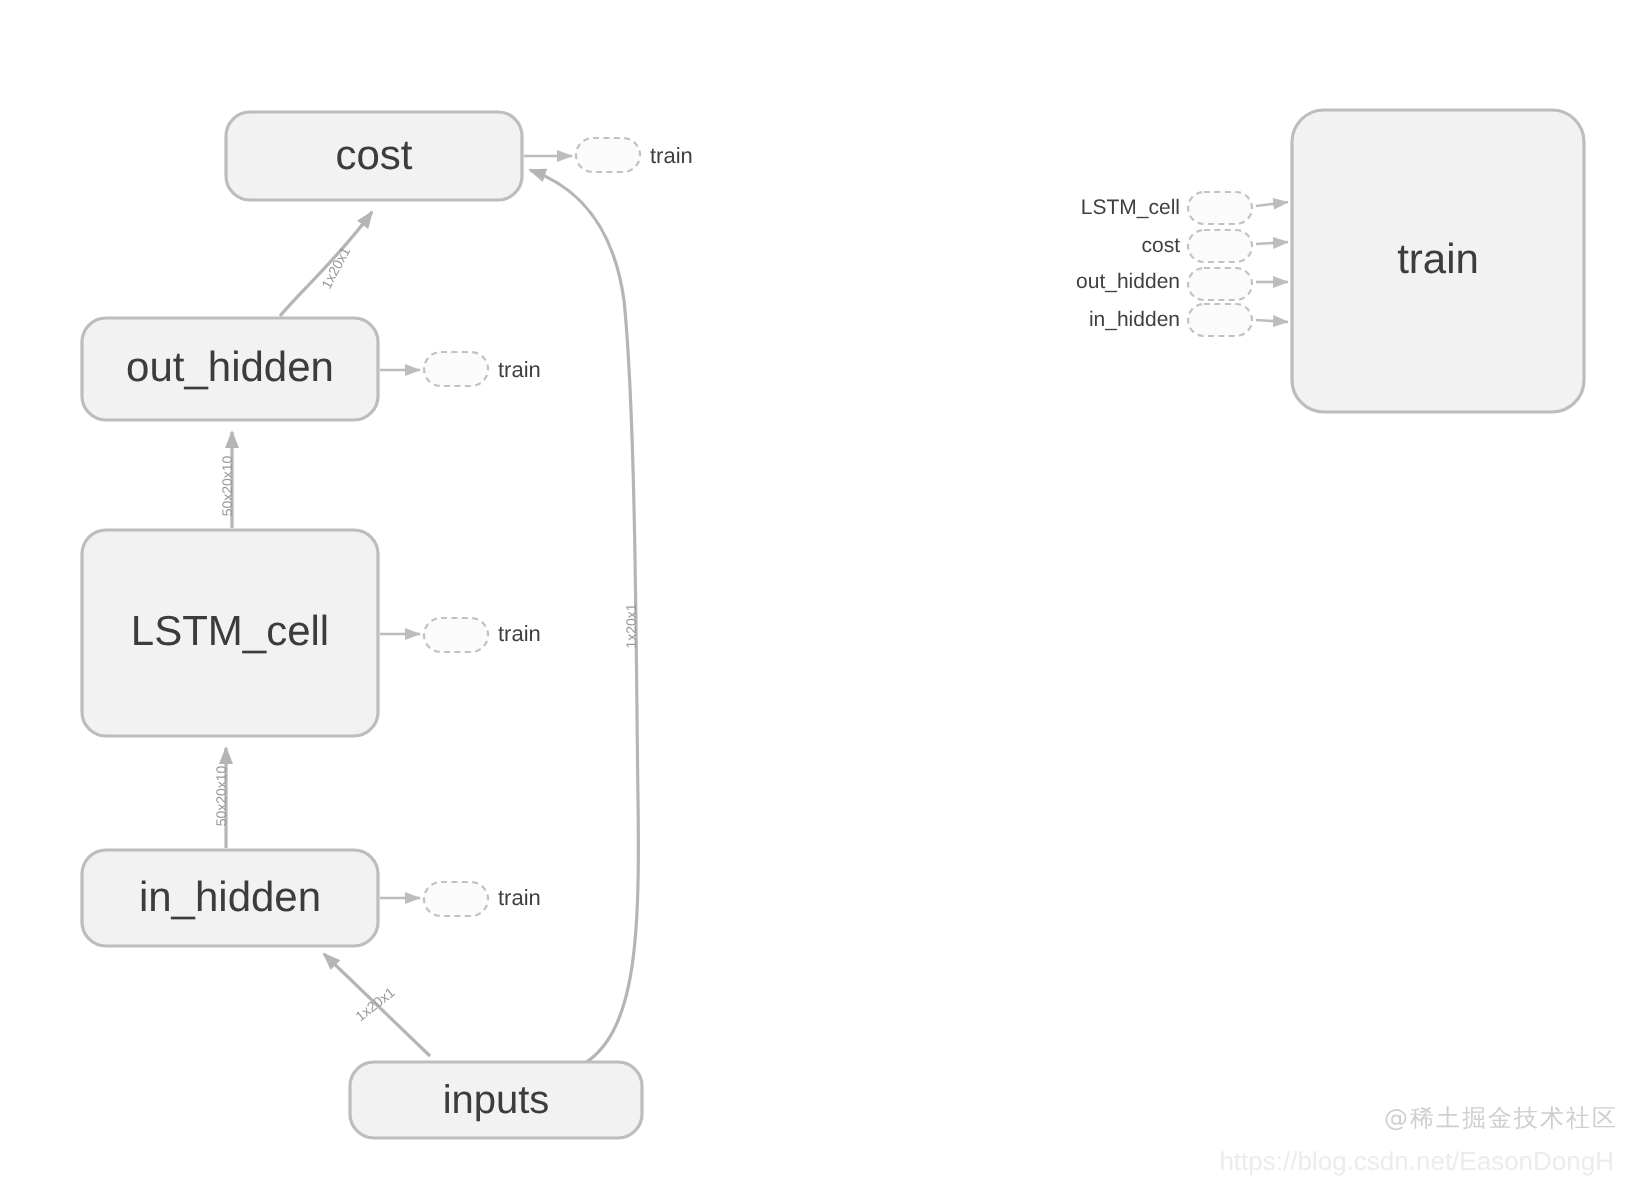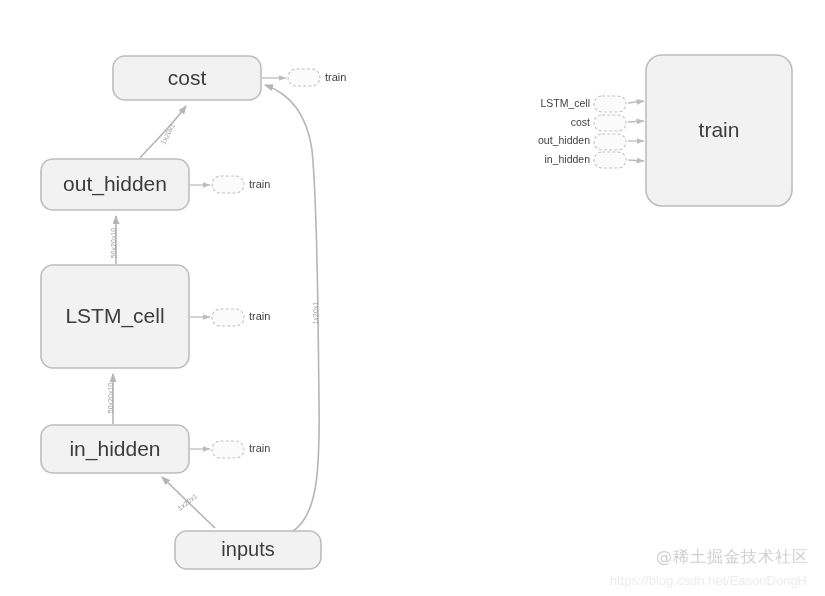--- a/index.html
+++ b/index.html
@@ -65,21 +65,21 @@
     font-family: "Liberation Sans", sans-serif;
     font-size: 10.5px;
     text-anchor: end;
     dominant-baseline: middle;
   }
   .watermark-cn {
     position: absolute;
     right: 16px;
     bottom: 28px;
     font-family: "DejaVu Sans", sans-serif;
-    font-size: 16px;
+    font-size: 12px;
     color: #cfcfcf;
     letter-spacing: 1px;
     white-space: nowrap;
   }
   .watermark-url {
     position: absolute;
     right: 18px;
     bottom: 8px;
     font-family: "Liberation Sans", sans-serif;
     font-size: 13px;

